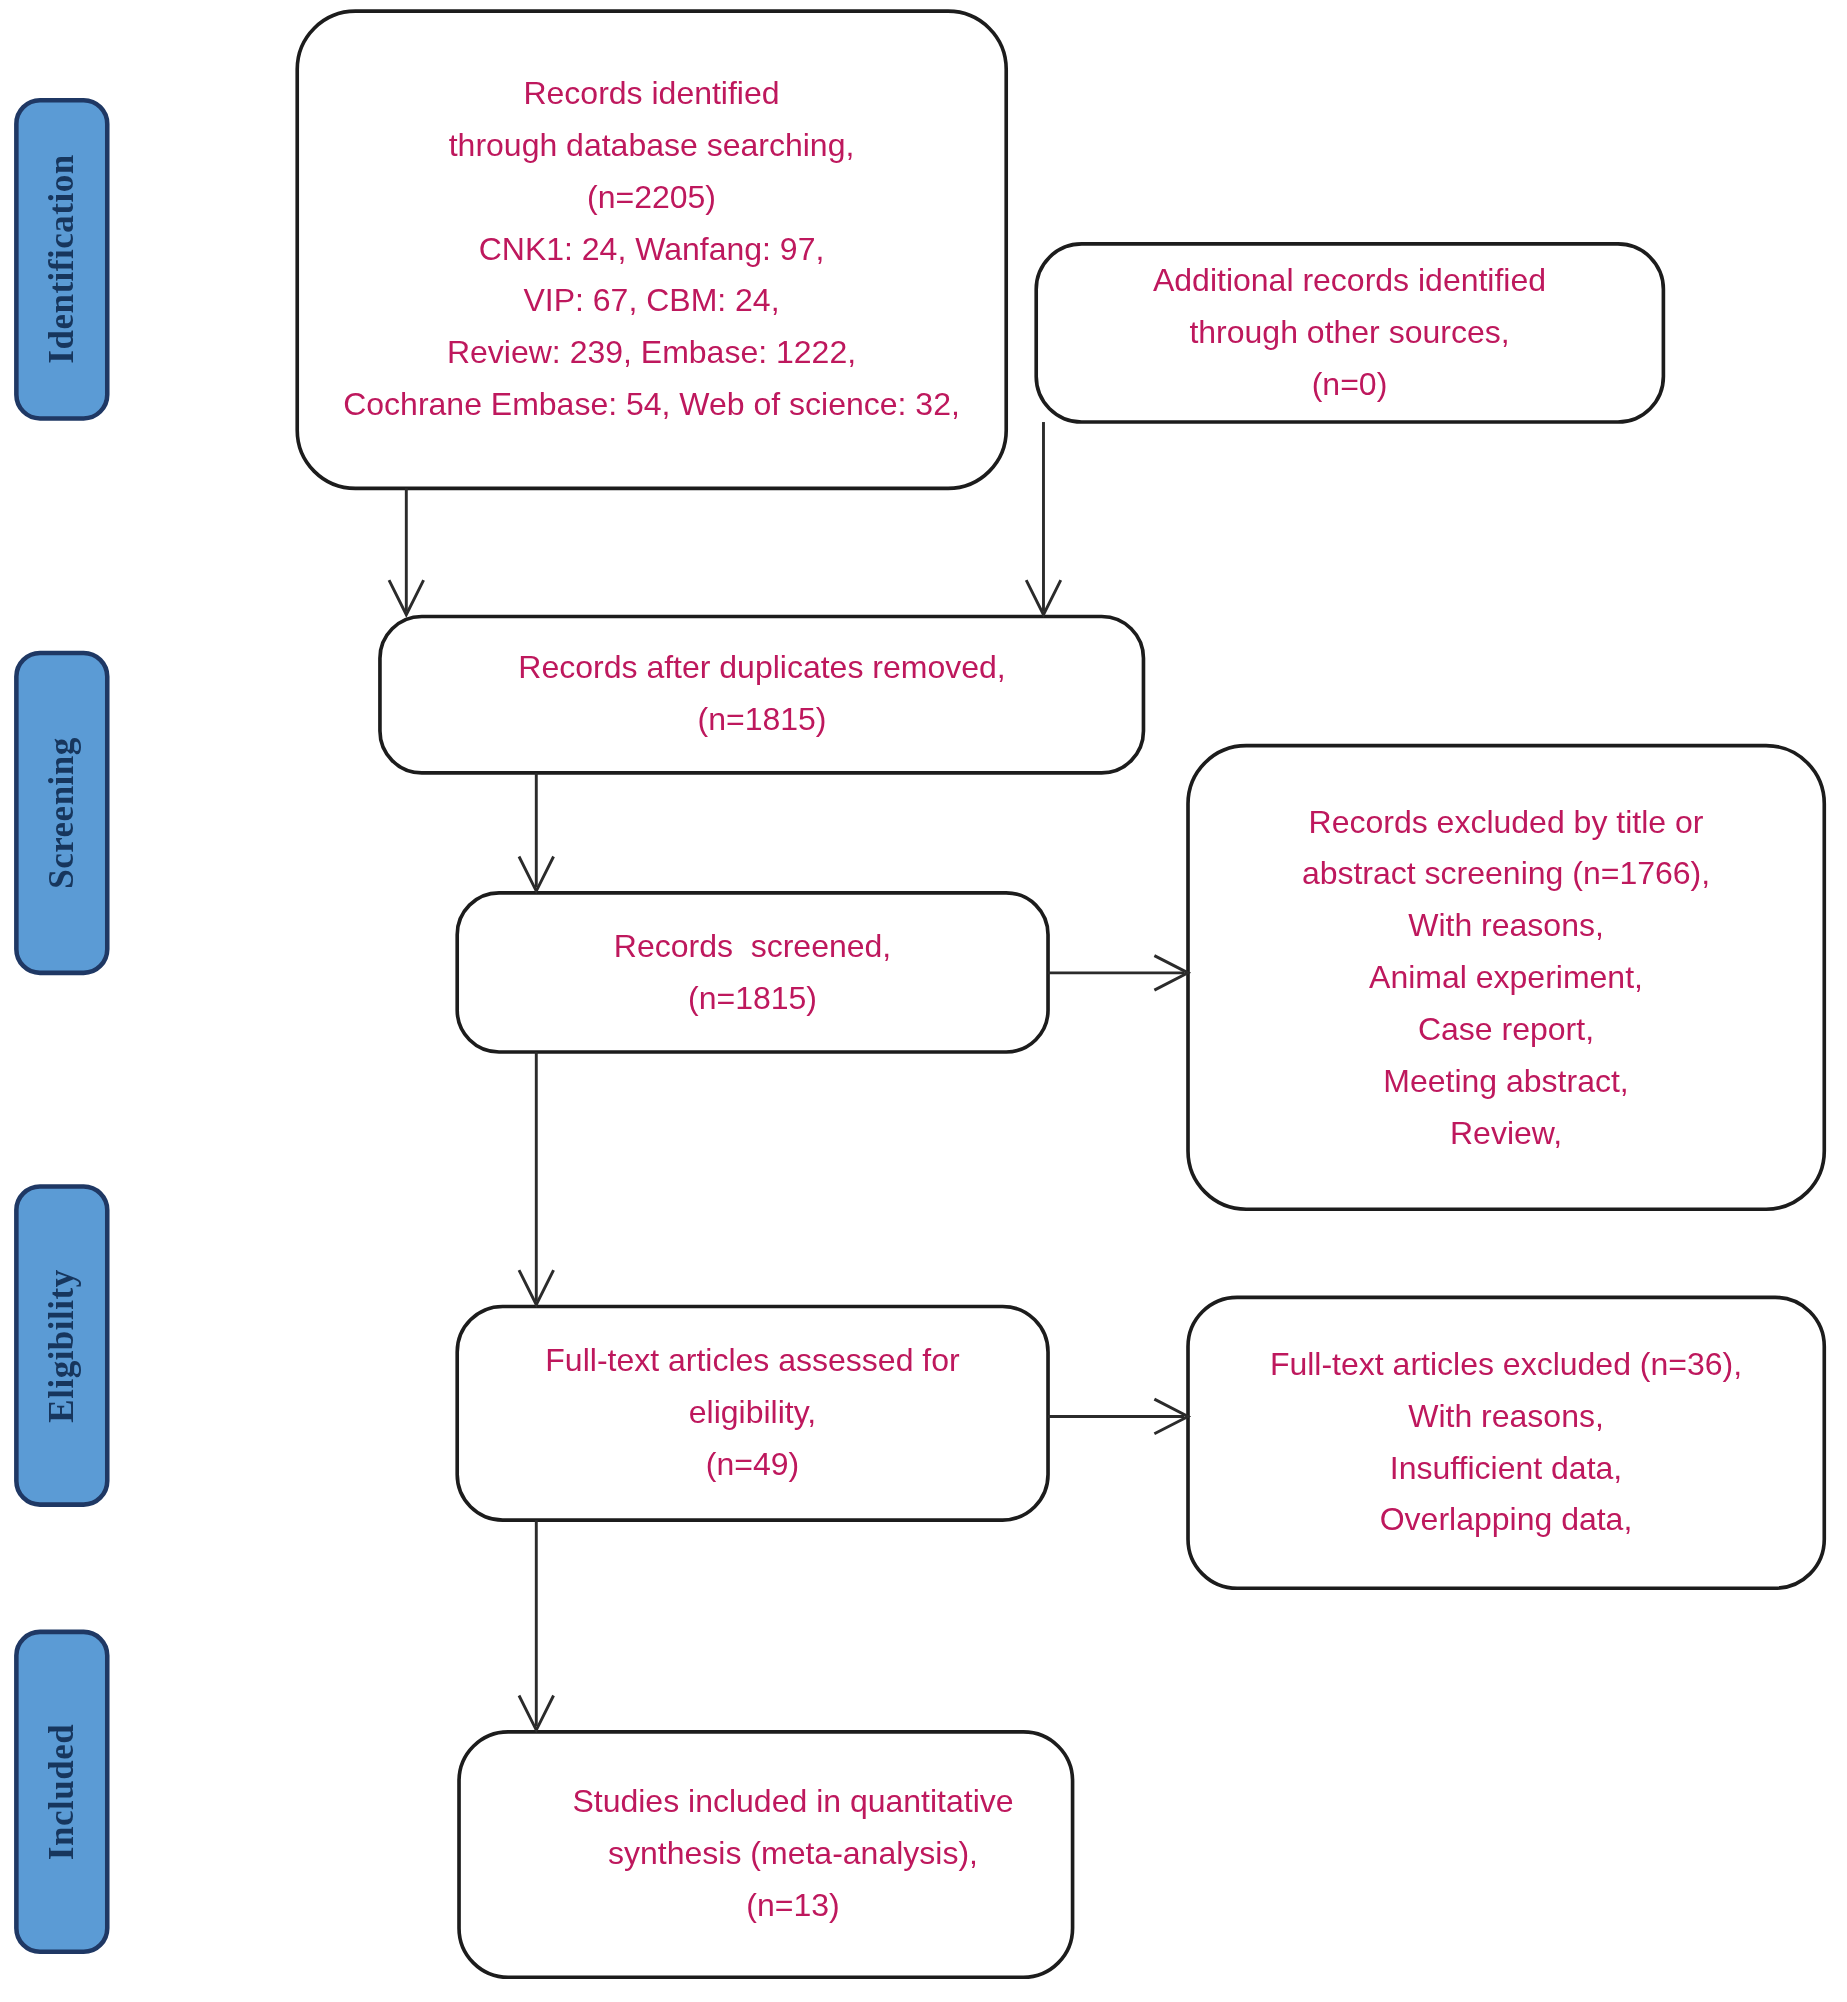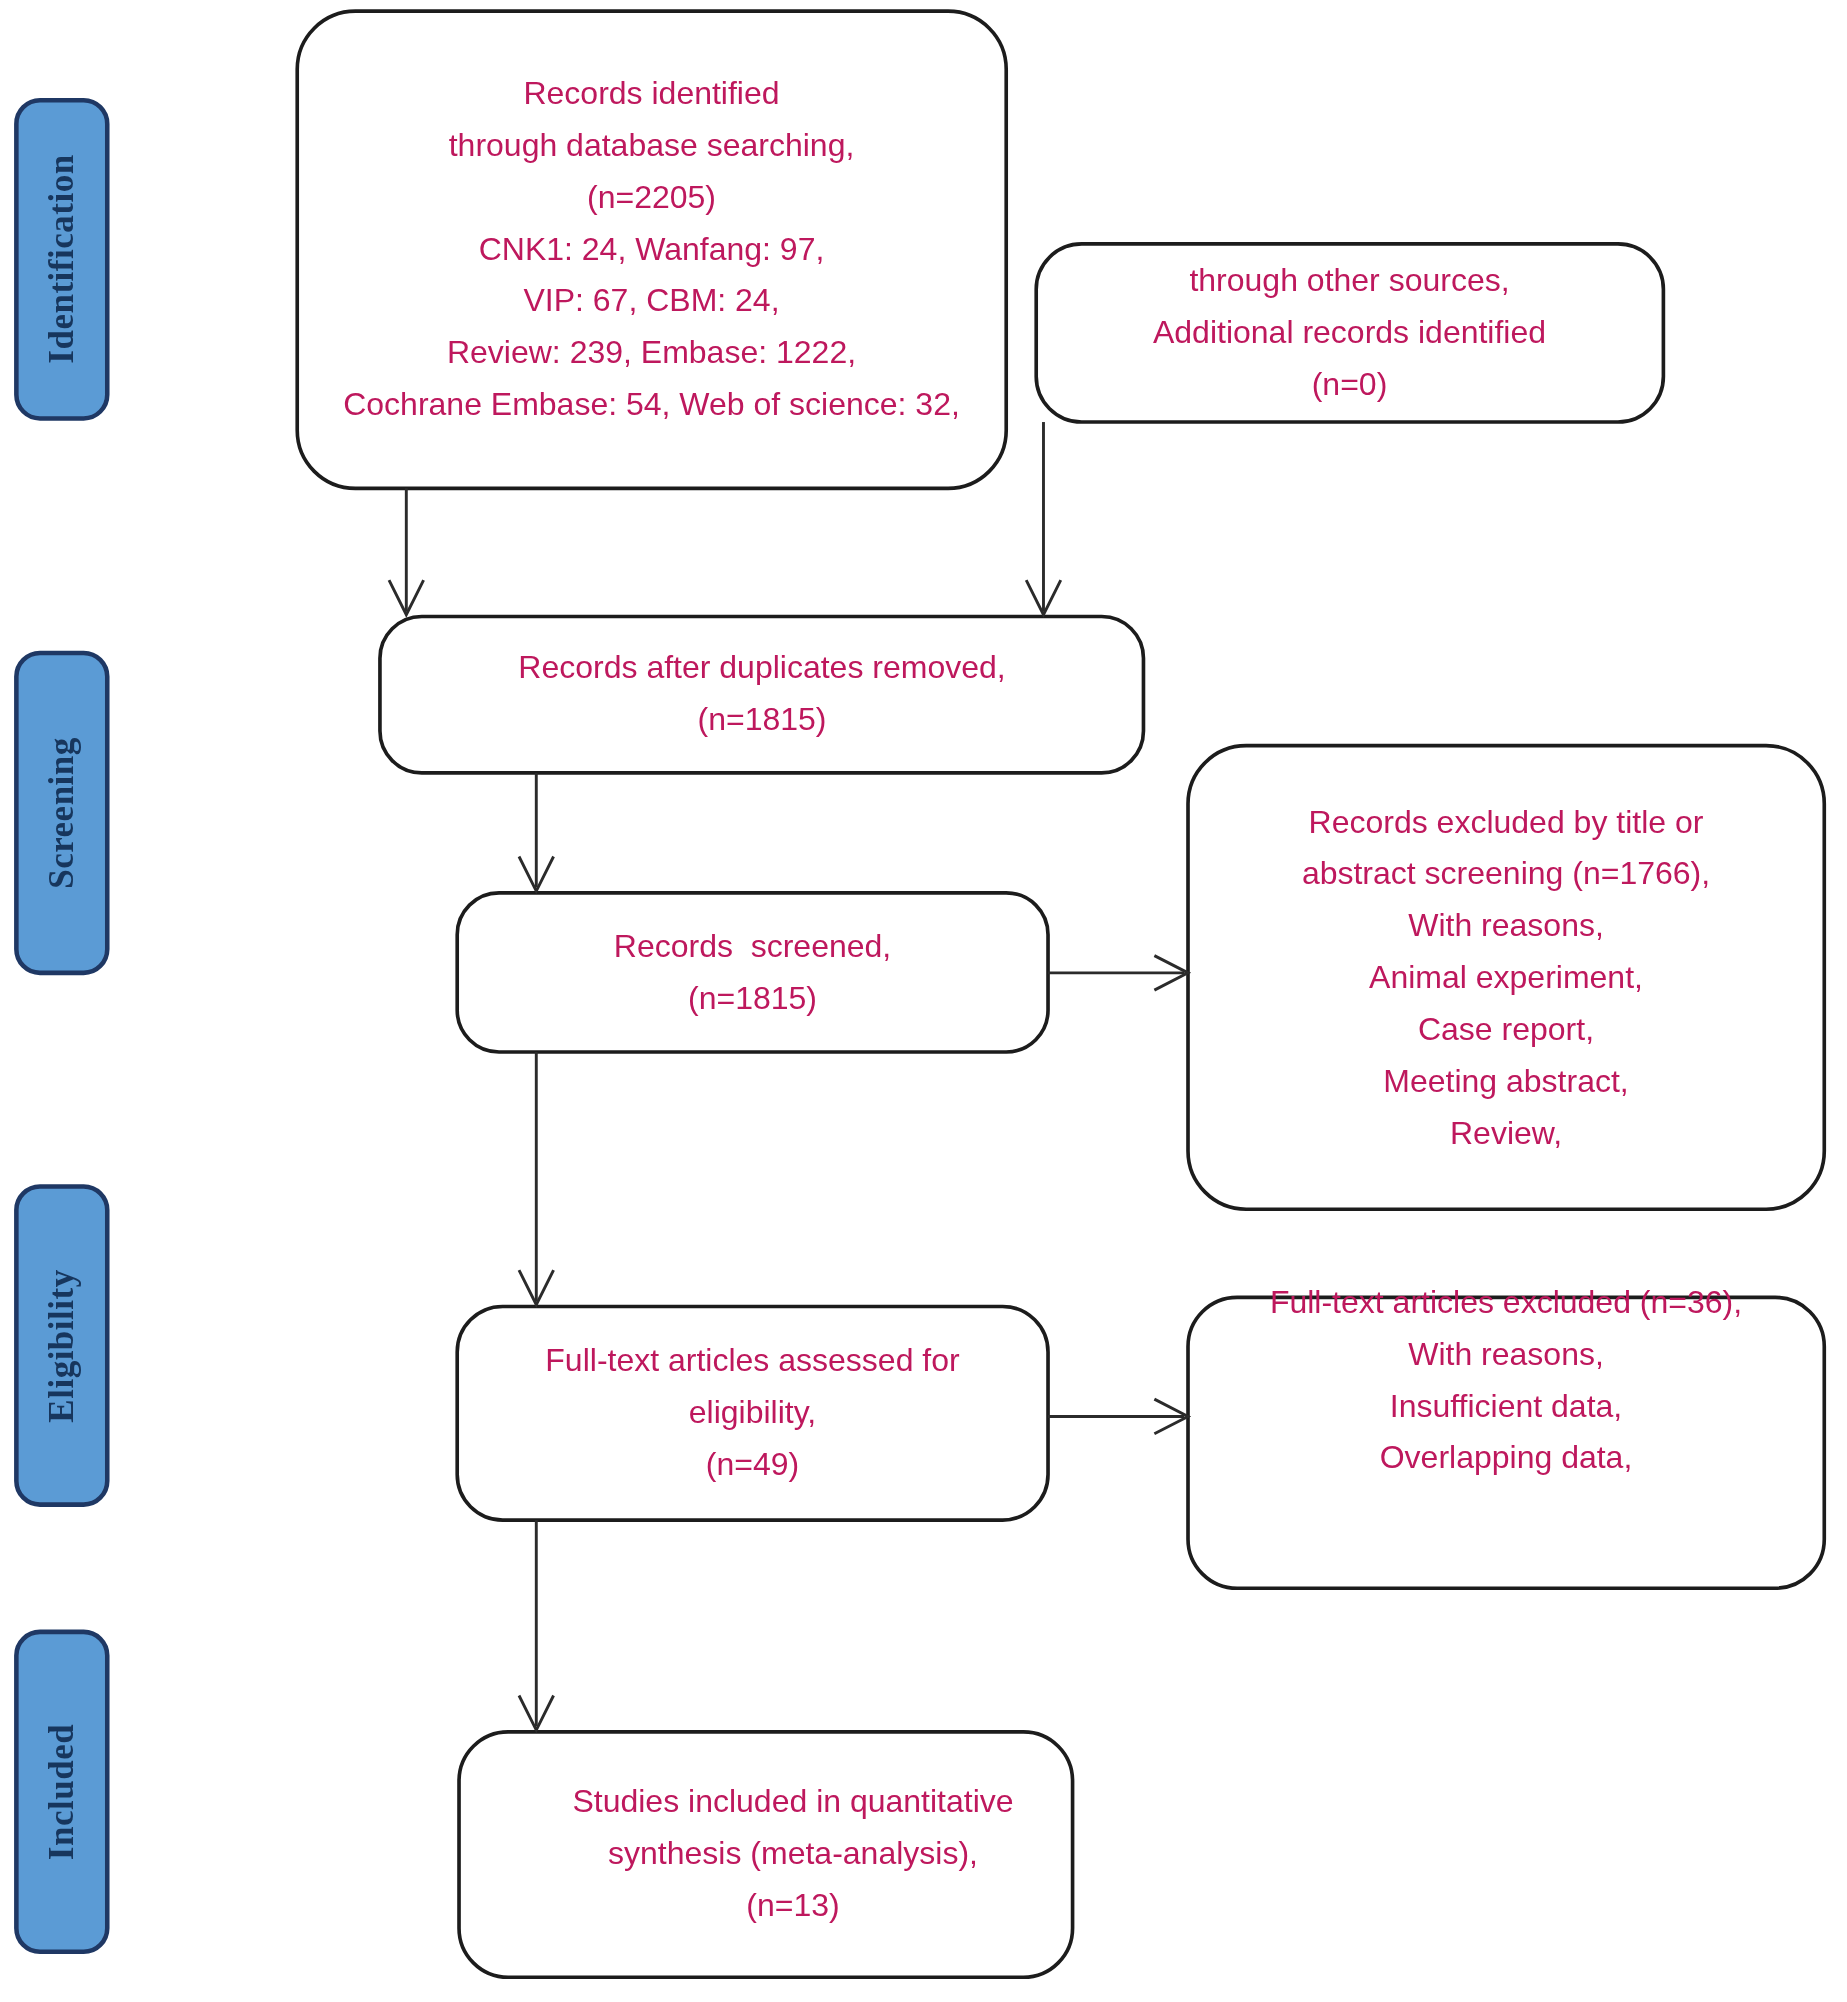--- a/index.html
+++ b/index.html
@@ -155,22 +155,22 @@
     <span class="ln">Records identified</span>
     <span class="ln">through database searching,</span>
     <span class="ln">(n=2205)</span>
     <span class="ln">CNK1: 24, Wanfang: 97,</span>
     <span class="ln">VIP: 67, CBM: 24,</span>
     <span class="ln">Review: 239, Embase: 1222,</span>
     <span class="ln">Cochrane Embase: 54, Web of science: 32,</span>
   </div>
 
   <div class="box-text" style="left:1036px; top:244px; width:627px; height:178px;">
+    <span class="ln">Additional records identified</span>
     <span class="ln">through other sources,</span>
-    <span class="ln">Additional records identified</span>
     <span class="ln">(n=0)</span>
   </div>
 
   <div class="box-text" style="left:380px; top:616px; width:764px; height:156px;">
     <span class="ln">Records after duplicates removed,</span>
     <span class="ln">(n=1815)</span>
   </div>
 
   <div class="box-text" style="left:457px; top:893px; width:591px; height:159px;">
     <span class="ln">Records  screened,</span>
@@ -186,21 +186,21 @@
     <span class="ln">Meeting abstract,</span>
     <span class="ln">Review,</span>
   </div>
 
   <div class="box-text" style="left:457px; top:1306px; width:591px; height:214px;">
     <span class="ln">Full-text articles assessed for</span>
     <span class="ln">eligibility,</span>
     <span class="ln">(n=49)</span>
   </div>
 
-  <div class="box-text" style="left:1188px; top:1235px; width:636px; height:291px;">
+  <div class="box-text" style="left:1188px; top:1297px; width:636px; height:291px;">
     <span class="ln">Full-text articles excluded (n=36),</span>
     <span class="ln">With reasons,</span>
     <span class="ln">Insufficient data,</span>
     <span class="ln">Overlapping data,</span>
   </div>
 
   <div class="box-text" style="left:459px; top:1732px; width:668px; height:245px; justify-content:flex-start; padding-top:44px;">
     <span class="ln">Studies included in quantitative</span>
     <span class="ln">synthesis (meta-analysis),</span>
     <span class="ln">(n=13)</span>

